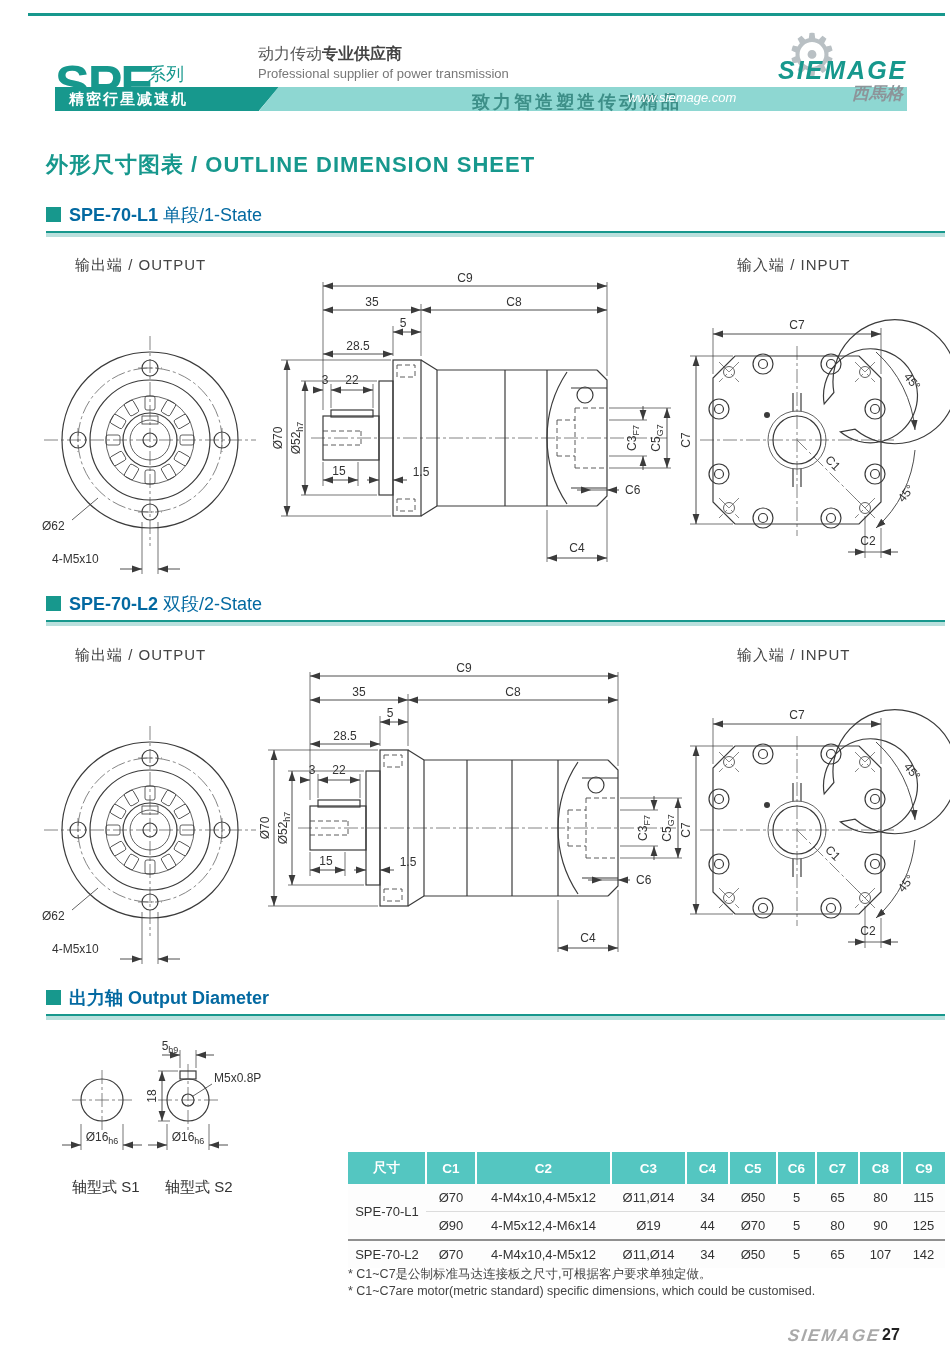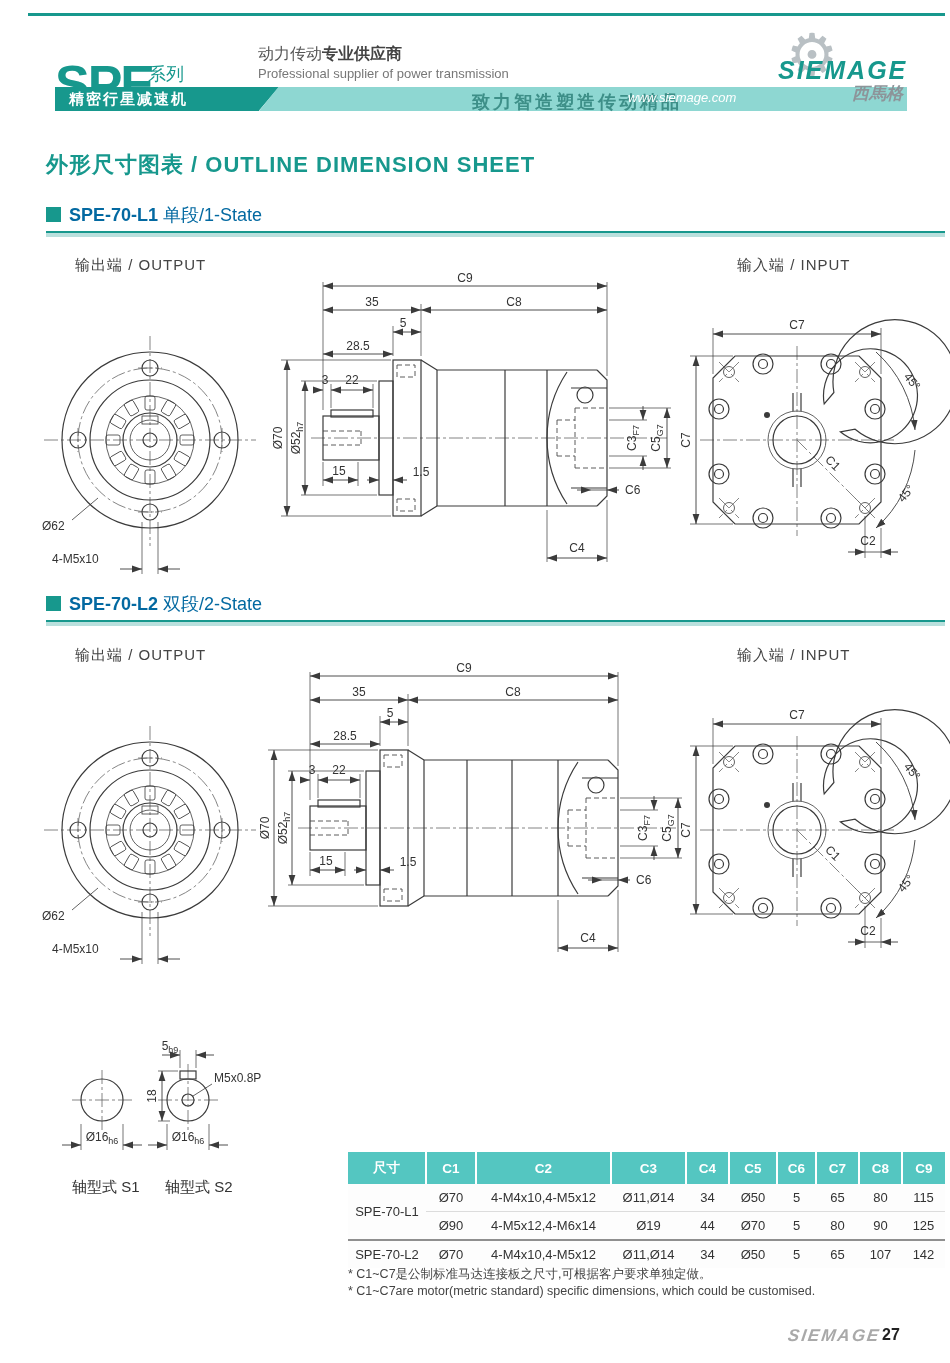--- a/index.html
+++ b/index.html
@@ -490,20 +490,23 @@
     <line class="cl" x1="125" y1="172" x2="200" y2="247"></line>
     <text class="dt" x="158" y="198" text-anchor="middle" transform="rotate(45 158 198)">C1</text>
     <line class="ext" x1="193" y1="248" x2="193" y2="290"></line>
     <line class="ext" x1="209" y1="260" x2="209" y2="290"></line>
     <line class="dim" x1="176" y1="284" x2="193" y2="284" marker-end="url(#ar)"></line>
     <line class="dim" x1="226" y1="284" x2="209" y2="284" marker-end="url(#ar)"></line>
     <line class="thin" x1="193" y1="284" x2="209" y2="284"></line>
     <text class="dt" x="196" y="277" text-anchor="middle">C2</text>
   </svg>
 
+  <div class="abs sechead" style="top:986px;font-weight:600;">
+    <span class="sq"></span><span>出力轴 Output Diameter</span>
+  </div>
 
   <svg class="abs" style="left:40px;top:1030px;" width="280" height="170" viewBox="0 0 280 170">
 
     <g>
       <line class="cl" x1="32" y1="70" x2="92" y2="70"></line>
       <line class="cl" x1="62" y1="40" x2="62" y2="100"></line>
       <circle class="ol" cx="62" cy="70" r="21"></circle>
       <line class="ext" x1="41" y1="94" x2="41" y2="120"></line>
       <line class="ext" x1="83" y1="94" x2="83" y2="120"></line>
       <line class="dim" x1="22" y1="115" x2="41" y2="115" marker-end="url(#ar)"></line>

